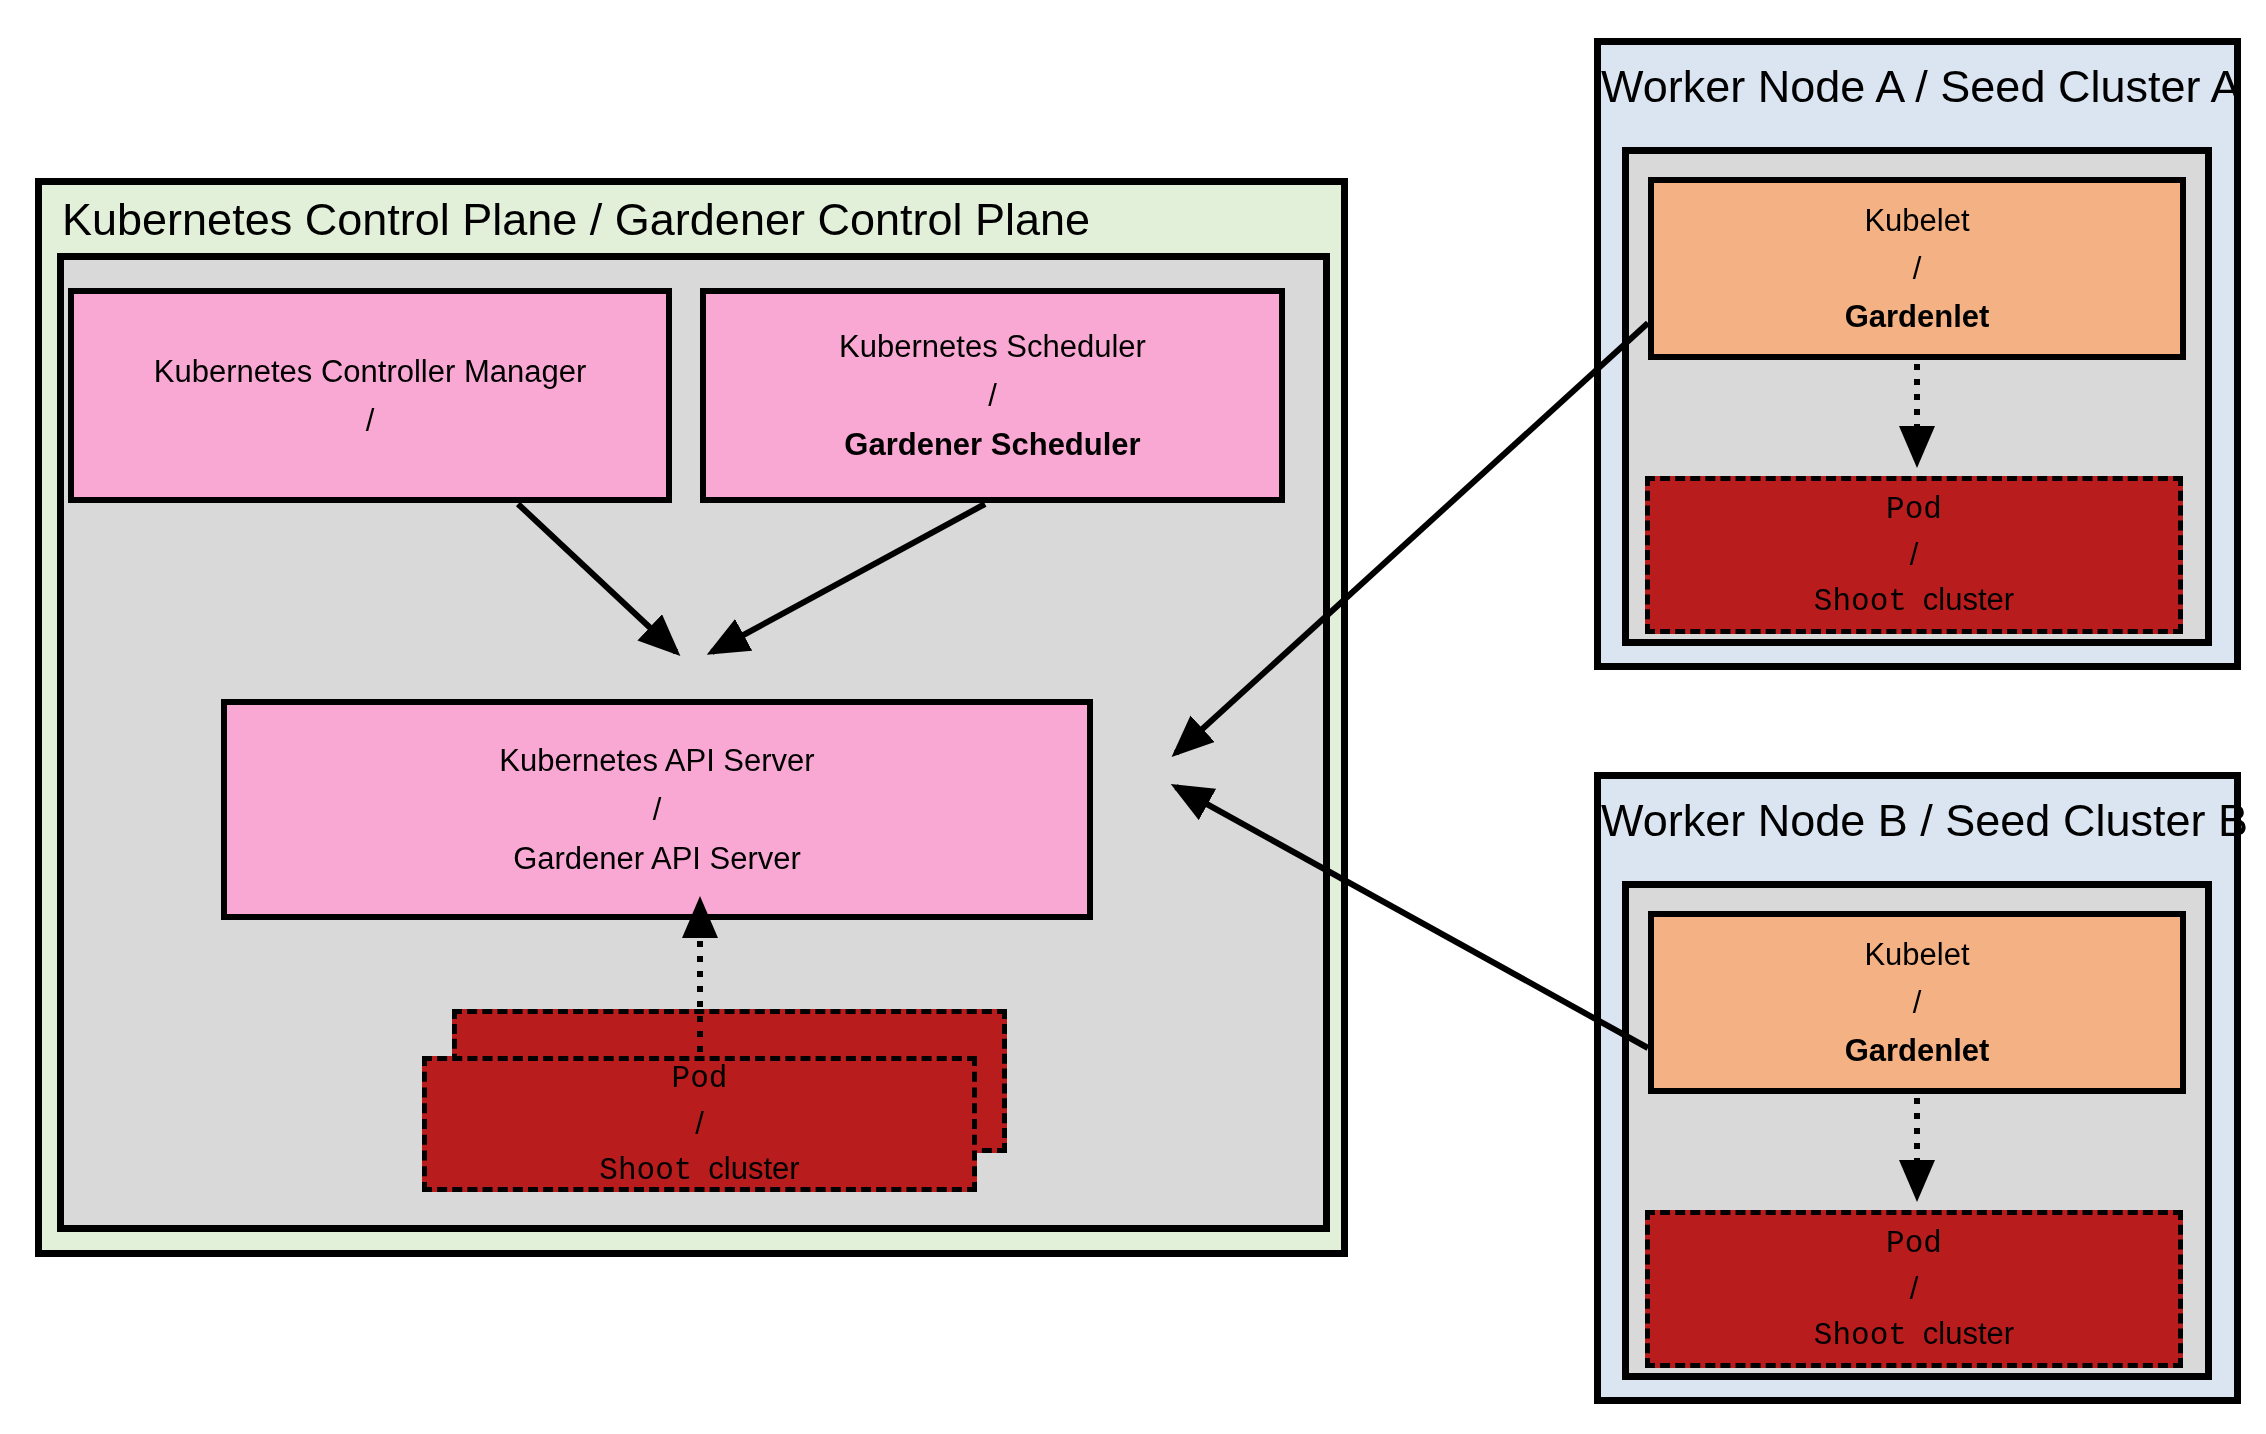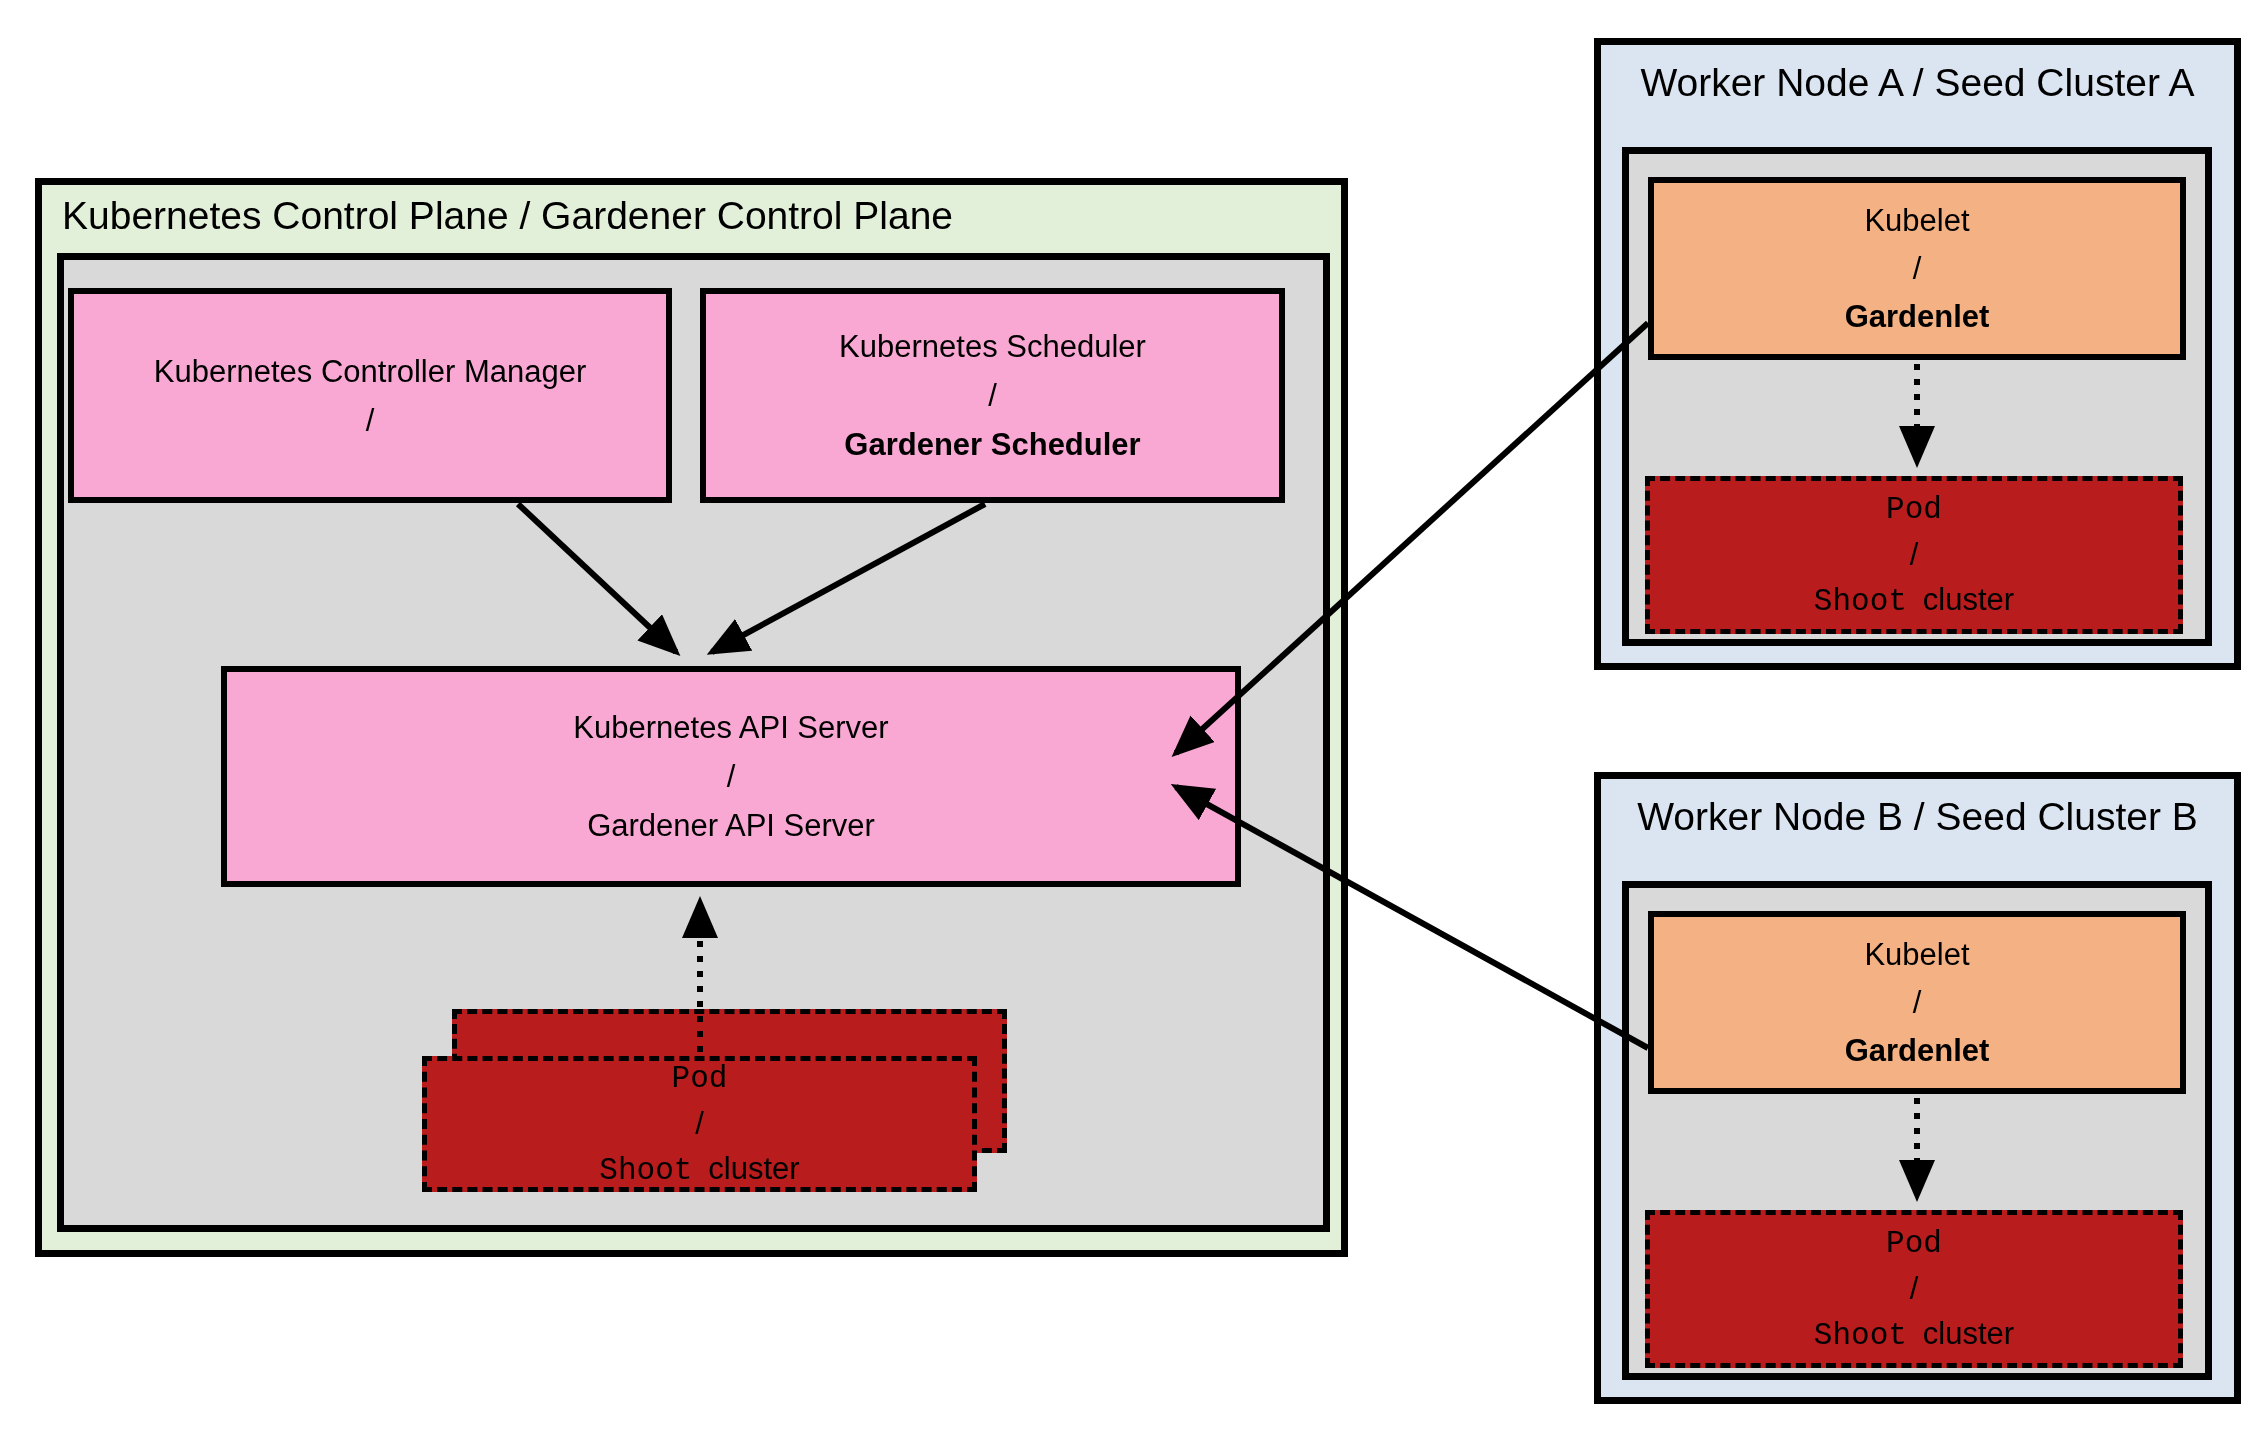--- a/index.html
+++ b/index.html
@@ -16,21 +16,21 @@
   .outer-green{background:#e2efd9;border-width:7px;}
   .outer-blue{background:#dbe5f1;border-width:7px;}
   .gray{background:#d9d9d9;border-width:7px;}
   .green{background:#f9a8d4;}
   .orange{background:#f4b183;}
   .peach{background:#b91c1c;border-style:dashed;border-width:5px;}
   .label{
     display:flex;flex-direction:column;align-items:center;justify-content:center;
     text-align:left;font-size:31px;line-height:49px;height:100%;width:100%;
   }
-  .big-title{font-size:39px;white-space:nowrap;}
+  .big-title{font-size:45px;white-space:nowrap;}
   .cp-title{left:20px;top:9px;}
   .w-title{left:0;top:16px;width:100%;text-align:center;}
   .bold{font-weight:700;}
   .mono{font-family:"Liberation Mono", monospace;font-size:31px;}
   .mixline .mono{margin-right:16px;}
   svg.overlay{position:absolute;left:0;top:0;pointer-events:none;}
   svg.overlay line{stroke:#000;stroke-width:6;}
   svg.overlay .dotted{stroke-dasharray:6 9;}
 </style>
 </head>
@@ -52,21 +52,21 @@
   </div>
 
   <div class="abs box green" style="left:700px;top:288px;width:585px;height:215px;">
     <div class="label">
       <span>Kubernetes Scheduler</span>
       <span>/</span>
       <span class="bold">Gardener Scheduler</span>
     </div>
   </div>
 
-  <div class="abs box green" style="left:221px;top:666px;width:1020px;height:221px;">
+  <div class="abs box green" style="left:221px;top:699px;width:872px;height:221px;">
     <div class="label">
       <span>Kubernetes API Server</span>
       <span>/</span>
       <span>Gardener API Server</span>
     </div>
   </div>
 
   <div class="abs box peach" style="left:452px;top:1009px;width:555px;height:144px;"></div>
   <div class="abs box peach" style="left:422px;top:1056px;width:555px;height:136px;">
     <div class="label" style="line-height:45px;">

